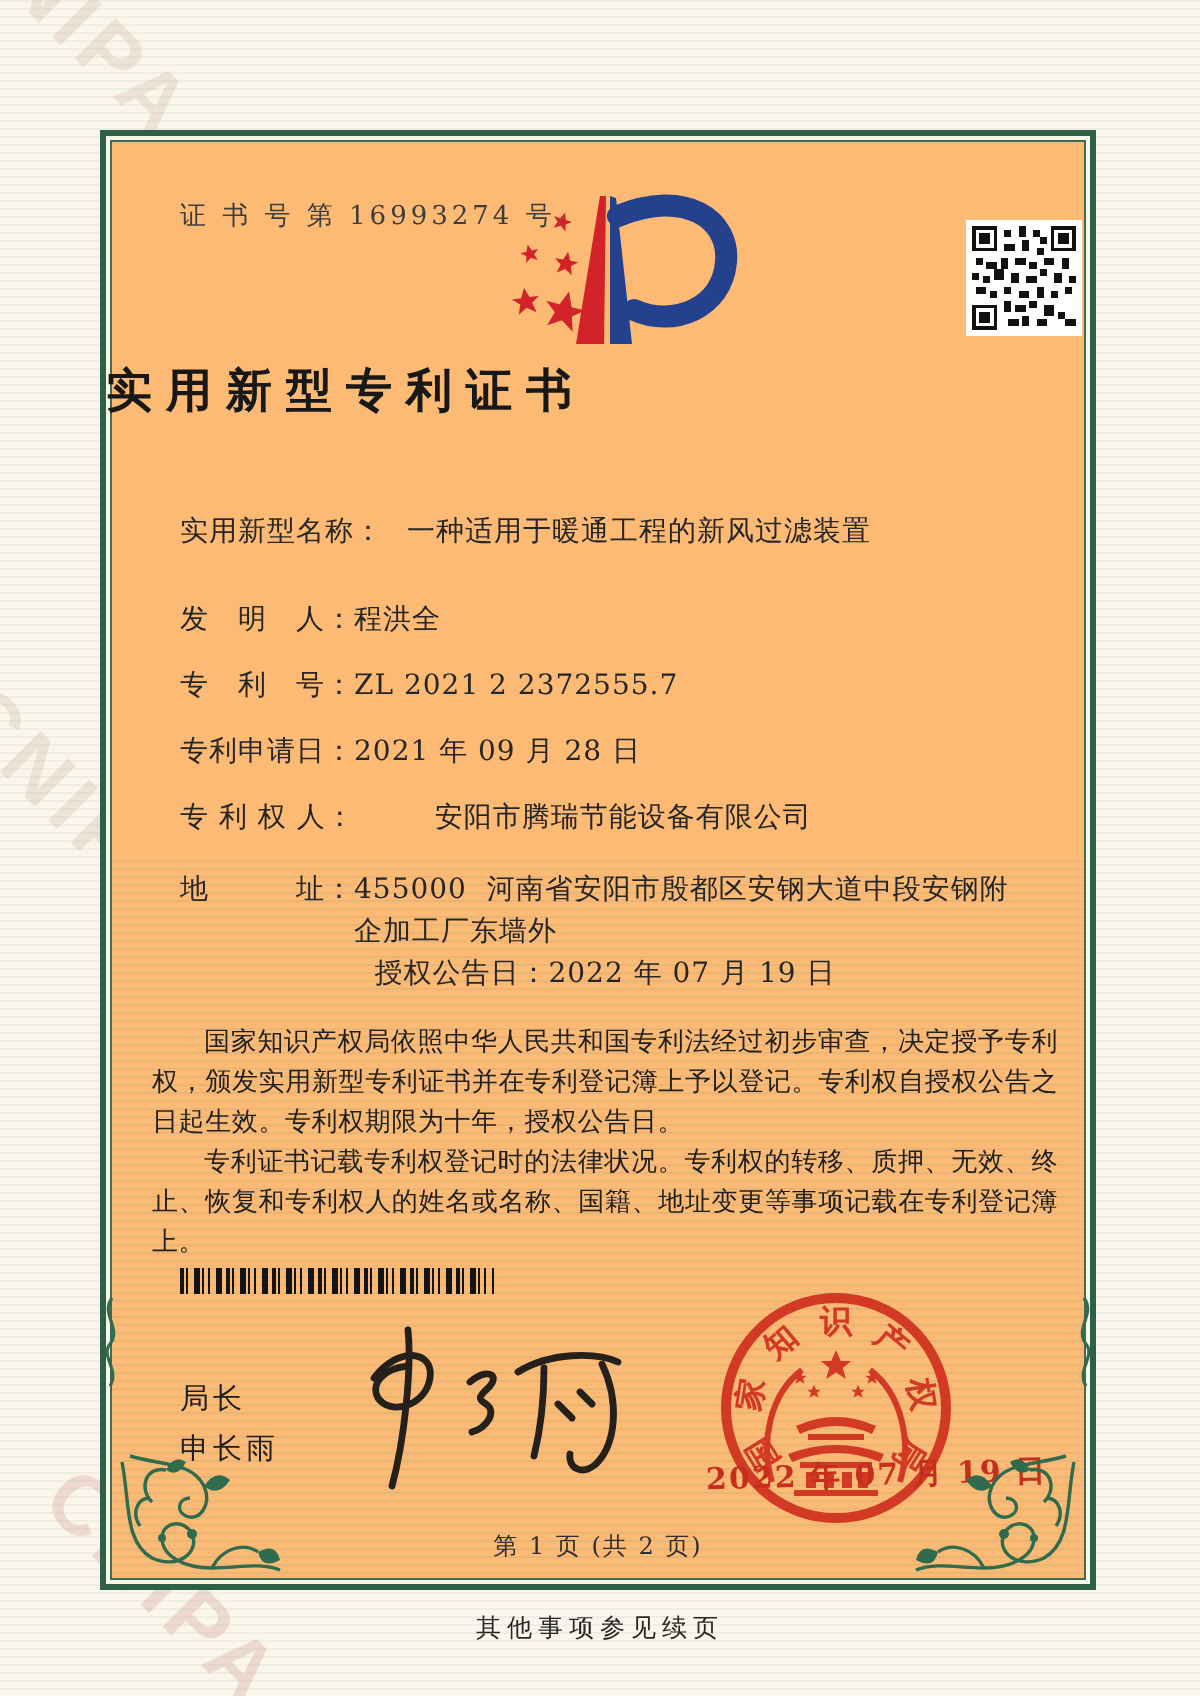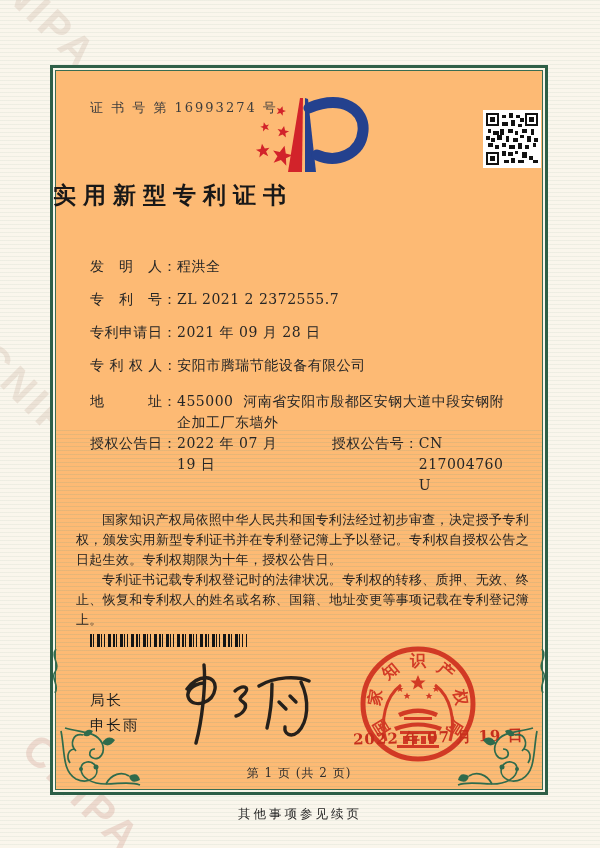--- a/index.html
+++ b/index.html
@@ -48,21 +48,21 @@
     position:absolute; left:0; right:0; top:112px; 
     font-size:23px; font-weight:bold; letter-spacing:7px; color:#181818;
   }
 
   .body-block { position:absolute; left:37px; right:30px; top:188px; }
   .frow { display:flex; align-items:flex-start; font-size:14px; line-height:21px; margin-bottom:12px; color:#262626; }
   .flabel { white-space:pre; letter-spacing:0.5px; flex:none; }
   .fvalue { white-space:pre-wrap; letter-spacing:0.5px; }
   .frow-0 { margin-bottom:23px; }
   .frow-0 .fvalue { margin-left:12px; }
-  .frow-4 { margin-bottom:15px; }
+  .frow-4 { margin-bottom:15px;gap:40px; }
   .frow-5 { margin-bottom:0; }
   .frow-5 .fvalue { max-width:330px; }
   .frow-6 { margin-bottom:0;justify-content:center; }
   .pair2 { display:flex; margin-left:34px; }
 
   .paras { margin:14px -14px 0 -14px; }
   .paras p {
     font-size:13px; line-height:20px; text-align:justify; text-indent:2em;
     color:#1f1f1f; letter-spacing:0.3px;
   }
@@ -197,20 +197,24 @@
           <rect x="2" y="2" width="3" height="3"></rect>
             <rect x="24" y="2" width="3" height="3"></rect>
             <rect x="2" y="24" width="3" height="3"></rect>
         </g>
       </svg>
     </div>
 
     <div class="title">实用新型专利证书</div>
 
     <div class="body-block">
+      <div class="frow frow-0">
+        <span class="flabel">实用新型名称：</span>
+        <span class="fvalue">一种适用于暖通工程的新风过滤装置</span>
+      </div>
       <div class="frow">
         <span class="flabel">发　明　人：</span>
         <span class="fvalue">程洪全</span>
       </div>
       <div class="frow">
         <span class="flabel">专　利　号：</span>
         <span class="fvalue">ZL 2021 2 2372555.7</span>
       </div>
       <div class="frow">
         <span class="flabel">专利申请日：</span>
@@ -220,24 +224,20 @@
         <span class="flabel">专 利 权 人：</span>
         <span class="fvalue">安阳市腾瑞节能设备有限公司</span>
       </div>
       <div class="frow frow-5">
         <span class="flabel">地　　　址：</span>
         <span class="fvalue">455000  河南省安阳市殷都区安钢大道中段安钢附企加工厂东墙外</span>
       </div>
       <div class="frow frow-6">
         <span class="flabel">授权公告日：</span>
         <span class="fvalue">2022 年 07 月 19 日</span>
-        <span class="pair2">
-          <span class="flabel">授权公告号：</span>
-          <span class="fvalue">CN 217004760 U</span>
-        </span>
       </div>
 
       <div class="paras">
         <p>国家知识产权局依照中华人民共和国专利法经过初步审查，决定授予专利权，颁发实用新型专利证书并在专利登记簿上予以登记。专利权自授权公告之日起生效。专利权期限为十年，授权公告日。</p>
         <p>专利证书记载专利权登记时的法律状况。专利权的转移、质押、无效、终止、恢复和专利权人的姓名或名称、国籍、地址变更等事项记载在专利登记簿上。</p>
       </div>
     </div>
 
     <div class="barcode"></div>
 

